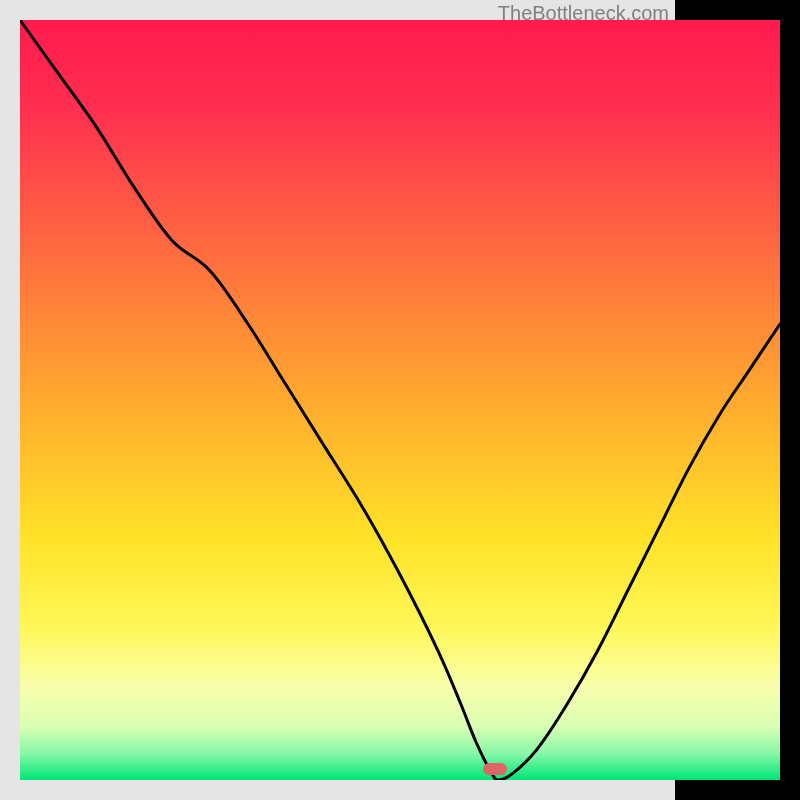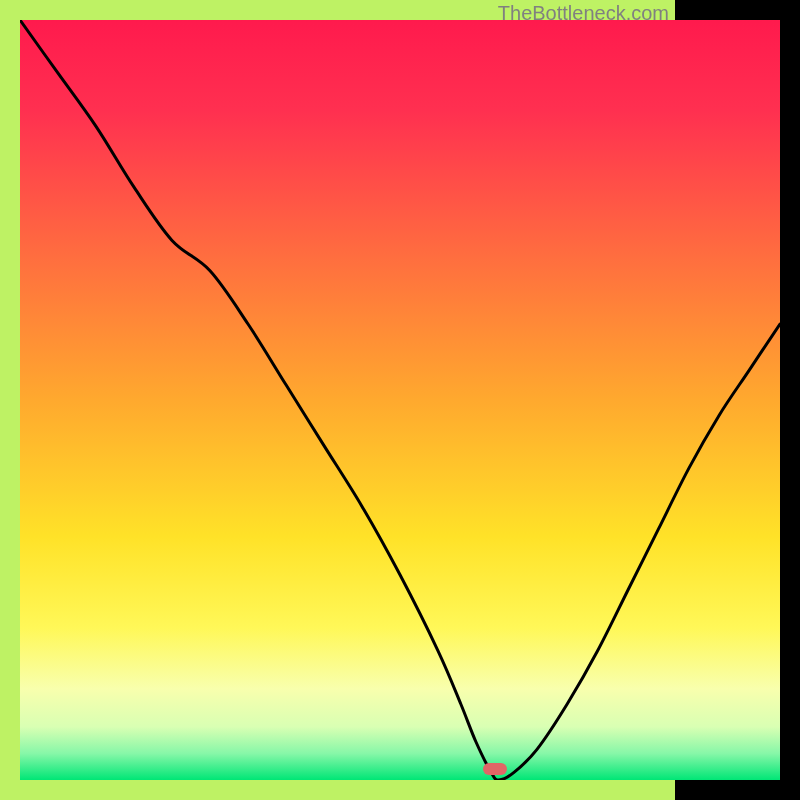--- a/index.html
+++ b/index.html
@@ -7,21 +7,21 @@
     padding: 0;
     width: 800px;
     height: 800px;
     background: #000;
     overflow: hidden;
   }
   .frame {
     position: relative;
     width: 675px;
     height: 800px;
-    background: #bef264;
+    background: #e5e5e5;
   }
   .plot-area {
     position: absolute;
     left: 20px;
     top: 20px;
     width: 760px;
     height: 760px;
     
   }
   .gradient-bg {

